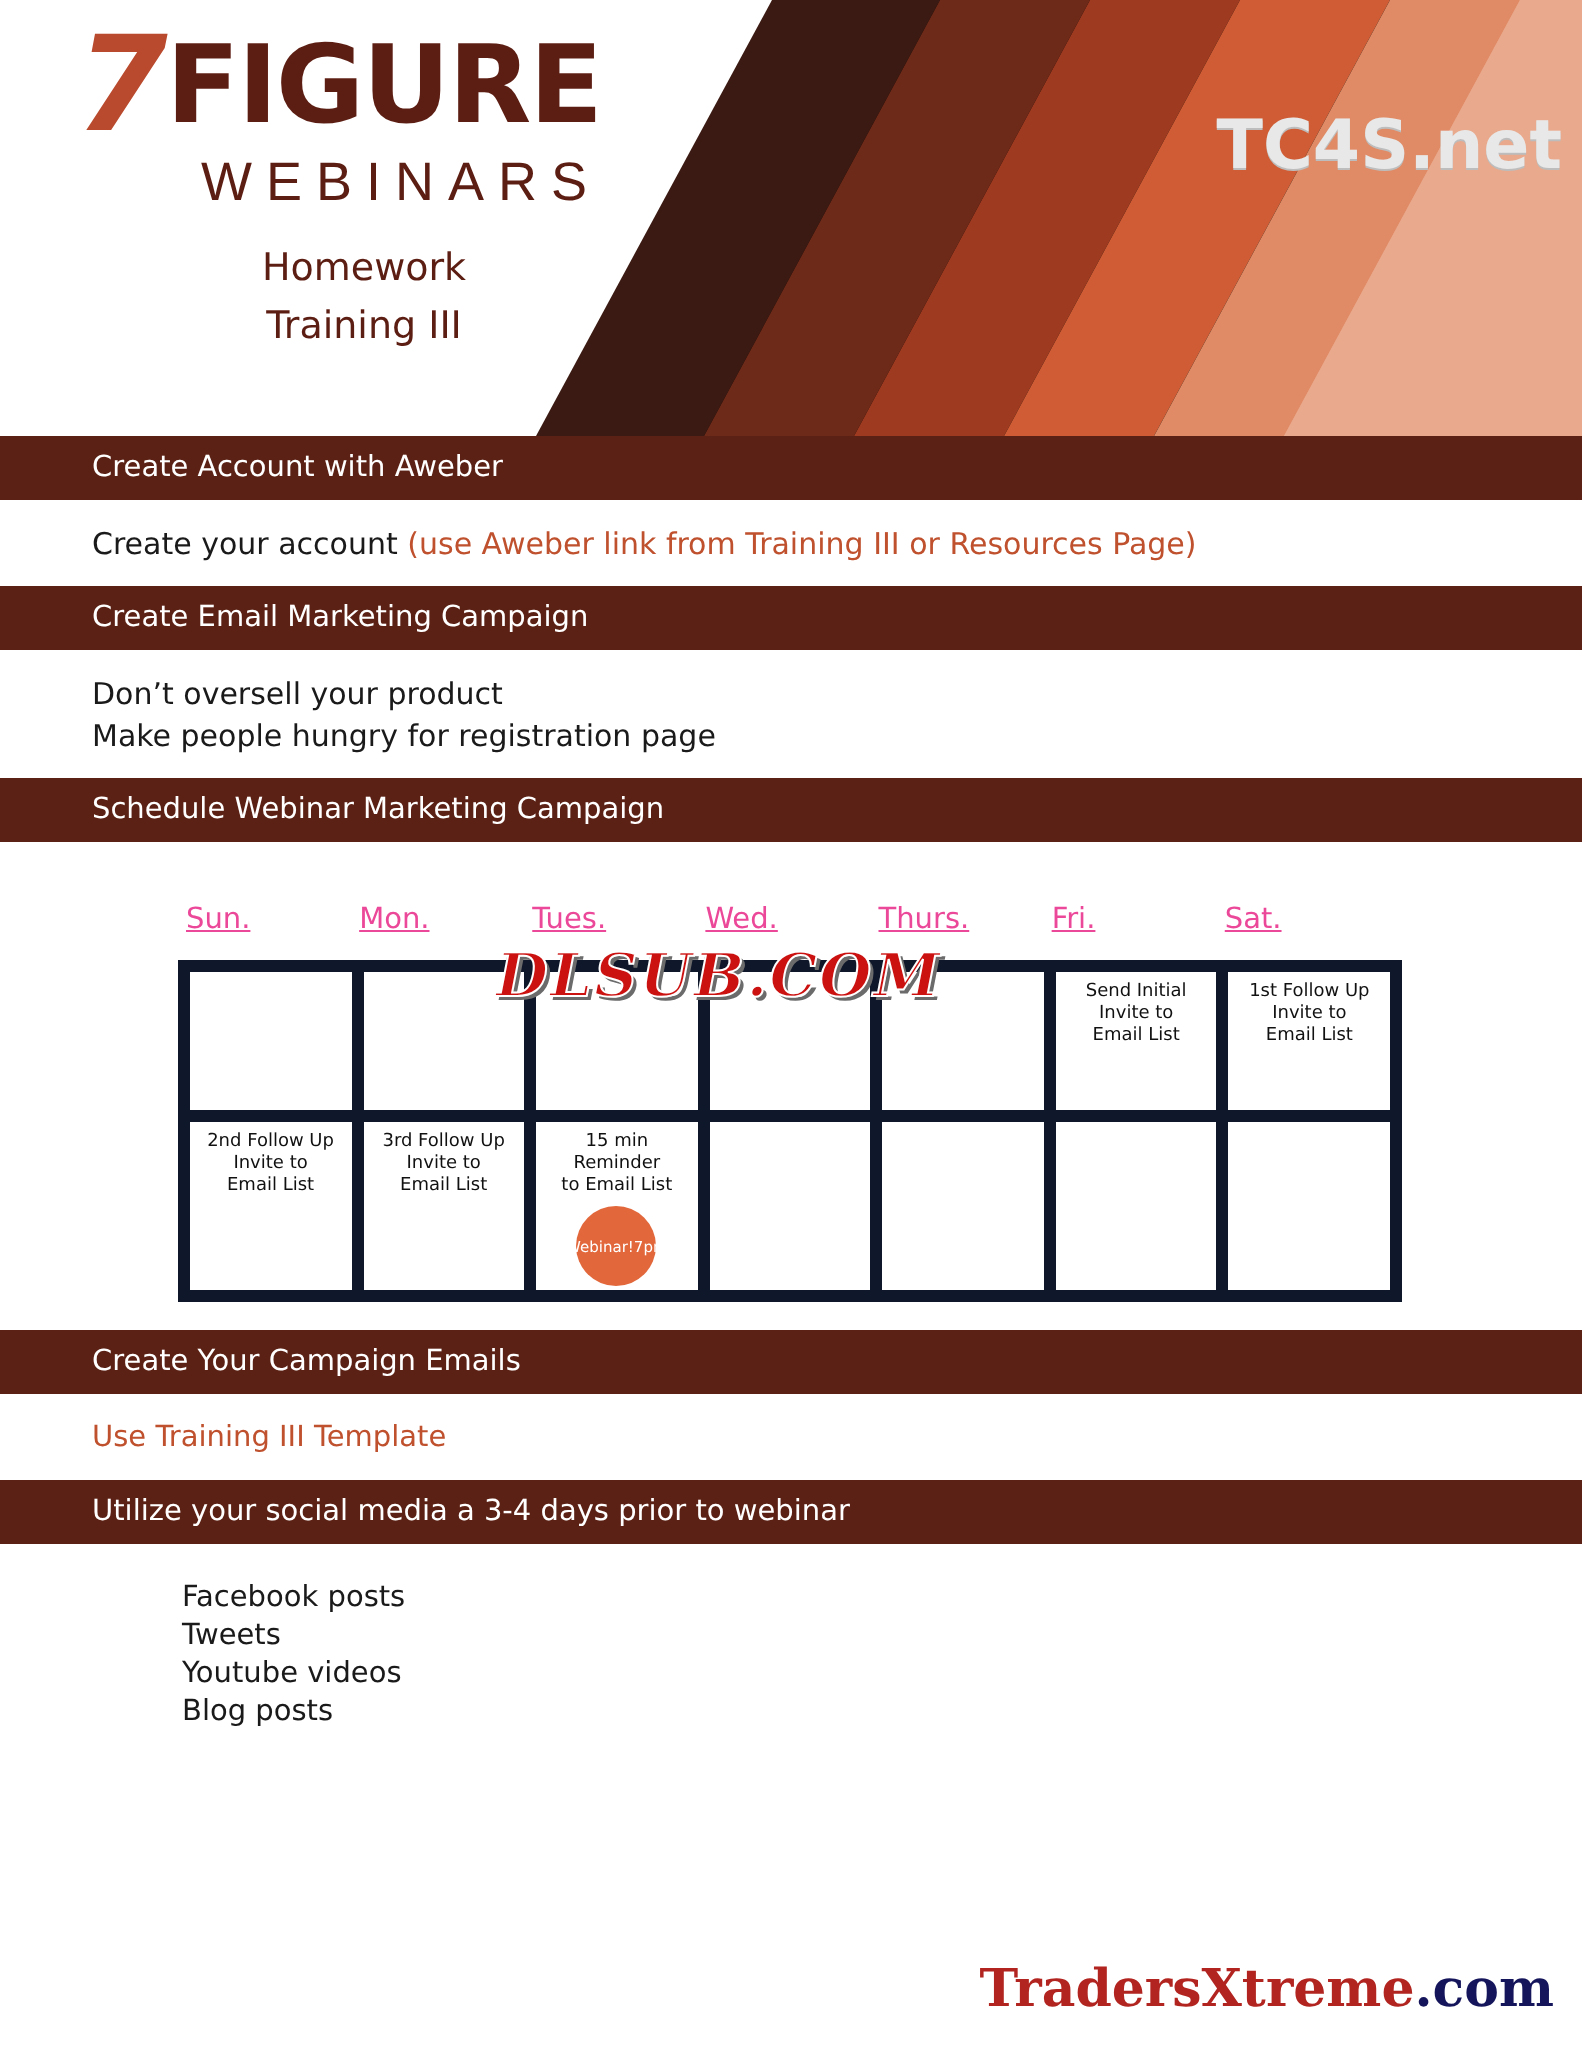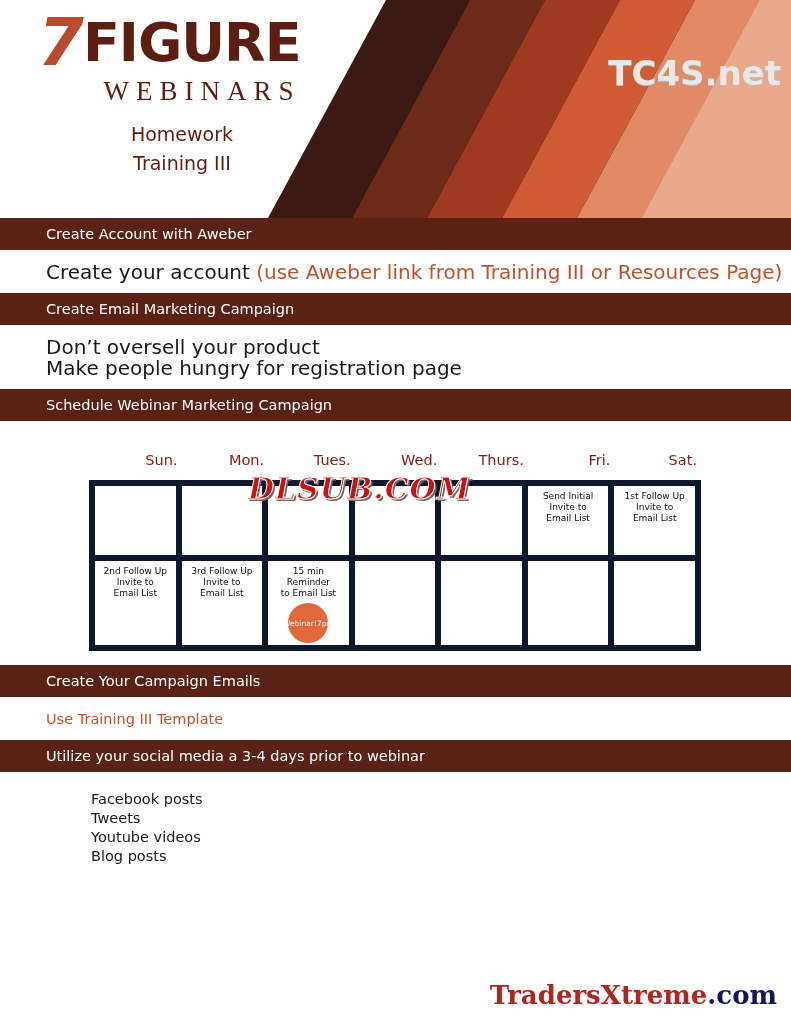--- a/index.html
+++ b/index.html
@@ -51,21 +51,21 @@
   }
   .logo-7 {
     color: #b94a2d;
     font-size: 66px;
     font-style: italic;
     font-weight: bold;
     line-height: 54px;
     vertical-align: -4px;
   }
   .logo-line2 {
-    font-family: Liberation Serif, serif;
+    font-family: Liberation Sans, sans-serif;
     font-size: 27px;
     letter-spacing: 7px;
     color: #5c1d12;
     margin-top: 6px;
     margin-left: 53px;
     white-space: nowrap;
   }
   .header-title {
     position: absolute;
     left: 62px;
@@ -108,21 +108,21 @@
   .bar {
     background: #5c2115;
     color: #ffffff;
     font-size: 14.5px;
     padding: 8px 0 8px 46px;
     width: 791px;
     box-sizing: border-box;
     line-height: 16px;
   }
   .body-text {
-    font-size: 20px;
+    font-size: 15px;
     color: #1a1a1a;
     padding: 12px 0 10px 46px;
     line-height: 21px;
   }
   .accent { color: #c0512e; }
   .accent-line {
     font-size: 14.5px;
     color: #c0512e;
     padding: 13px 0 12px 46px;
     line-height: 18px;
@@ -143,24 +143,25 @@
     padding-left: 89px;
   }
   table.cal {
     border-collapse: collapse;
     table-layout: fixed;
     width: 612px;
   }
   table.cal th {
     font-size: 14.5px;
     font-weight: normal;
-    color: #7f1d1d;
+    color: #ec4899;
     padding-bottom: 12px;
     border: none;
-    text-align: right;
+    text-align: left;
+    text-decoration: underline;
   }
   table.cal td {
     border: 6px solid #0f172a;
     height: 62px;
     vertical-align: top;
     text-align: center;
     font-size: 9px;
     line-height: 11px;
     color: #111111;
     padding: 5px 2px 2px 2px;

